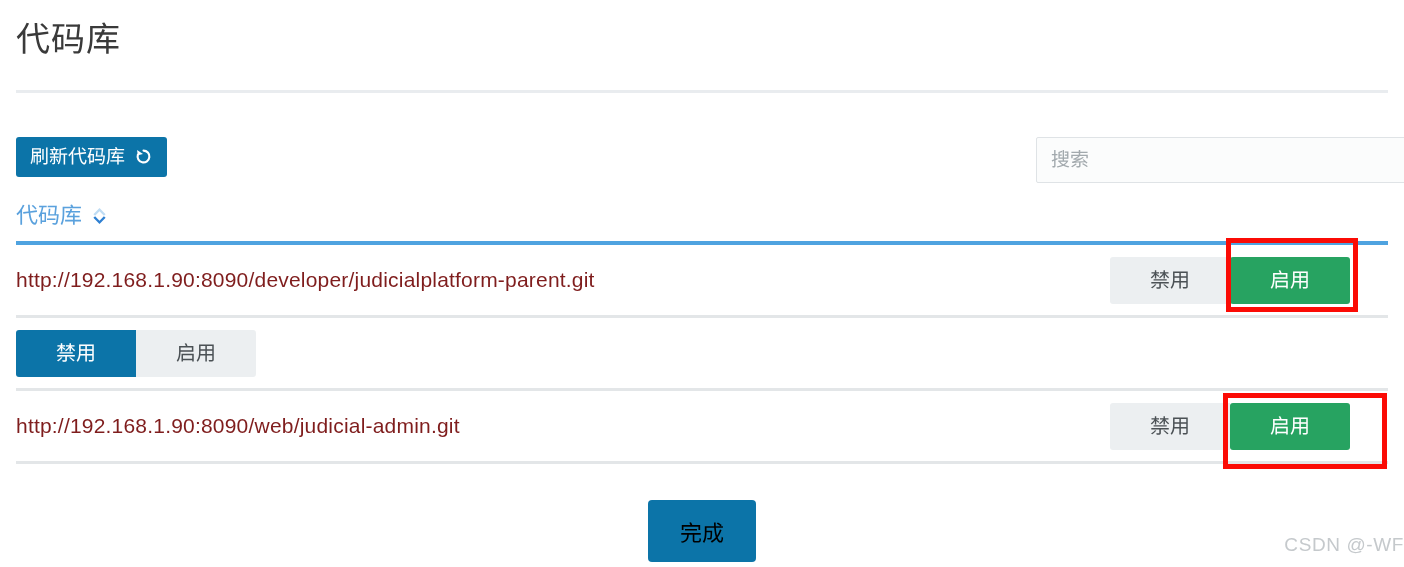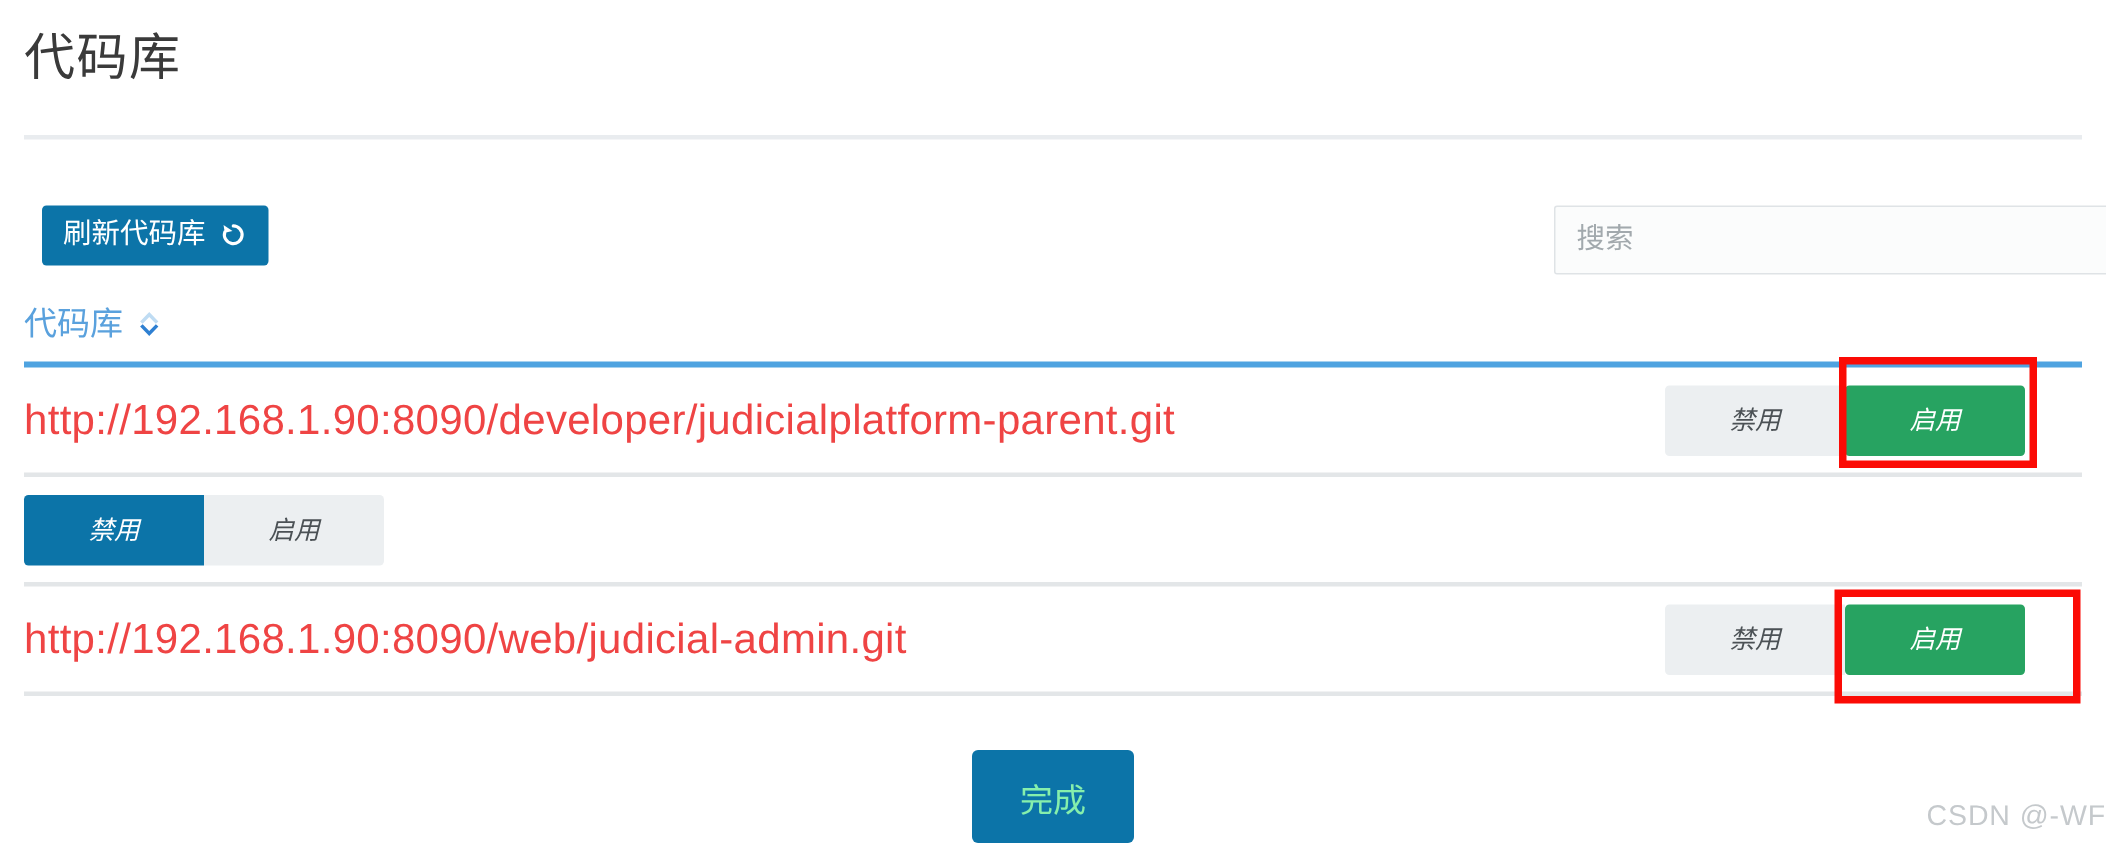--- a/index.html
+++ b/index.html
@@ -34,21 +34,21 @@
     left: 16px;
     top: 90px;
     width: 1372px;
     height: 3px;
     background: #e9ecef;
   }
 
   
   .toolbar {
     position: absolute;
-    left: 28px;
+    left: 16px;
     top: 137px;
     display: flex;
     gap: 9px;
     align-items: flex-start;
   }
   .btn-primary {
     background: #0c74a8;
     color: #ffffff;
     border: none;
     border-radius: 3px;
@@ -119,48 +119,47 @@
 
   .row {
     position: relative;
     height: 73px;
     border-bottom: 3px solid #e3e6e8;
     display: flex;
     align-items: center;
     justify-content: space-between;
   }
   .row .repo-url {
-    font-size: 28px;
-    color: #ef4444;
+    font-size: 21px;
+    color: #7f1d1d;
     letter-spacing: 0.2px;
     white-space: nowrap;
     text-align: right;
   }
 
   
   .toggle-group {
     display: inline-flex;
     border-radius: 3px;
     overflow: visible;
     margin-right: 38px;
     position: relative;
   }
   .toggle-btn {
     border: none;
     font-family: "Liberation Sans", "DejaVu Sans", sans-serif;
-    font-size: 17px;
+    font-size: 20px;
     line-height: 1;
     padding: 0 26px;
     height: 47px;
     min-width: 120px;
     cursor: pointer;
     background: #eceff1;
     color: #4b5155;
     white-space: nowrap;
-    font-style: italic;
   }
   .toggle-btn.first { border-radius: 3px 0 0 3px; }
   .toggle-btn.last  { border-radius: 0 3px 3px 0; }
   .toggle-btn.active-blue  { background: #0c74a8; color: #ffffff; }
   .toggle-btn.active-green { background: #27a361; color: #ffffff; border-radius: 3px; }
 
   
   .annot-box {
     position: absolute;
     border: 5px solid #fb0b05;
@@ -172,21 +171,21 @@
   
   .footer {
     position: absolute;
     left: 0;
     top: 500px;
     width: 1404px;
     text-align: center;
   }
   .btn-done {
     background: #0c74a8;
-    color: #86efac;
+    color: #000000;
     border: none;
     border-radius: 4px;
     font-family: "Liberation Sans", "DejaVu Sans", sans-serif;
     font-size: 22px;
     padding: 15px 32px;
     cursor: pointer;
   }
   .watermark {
     position: absolute;
     right: 0;

